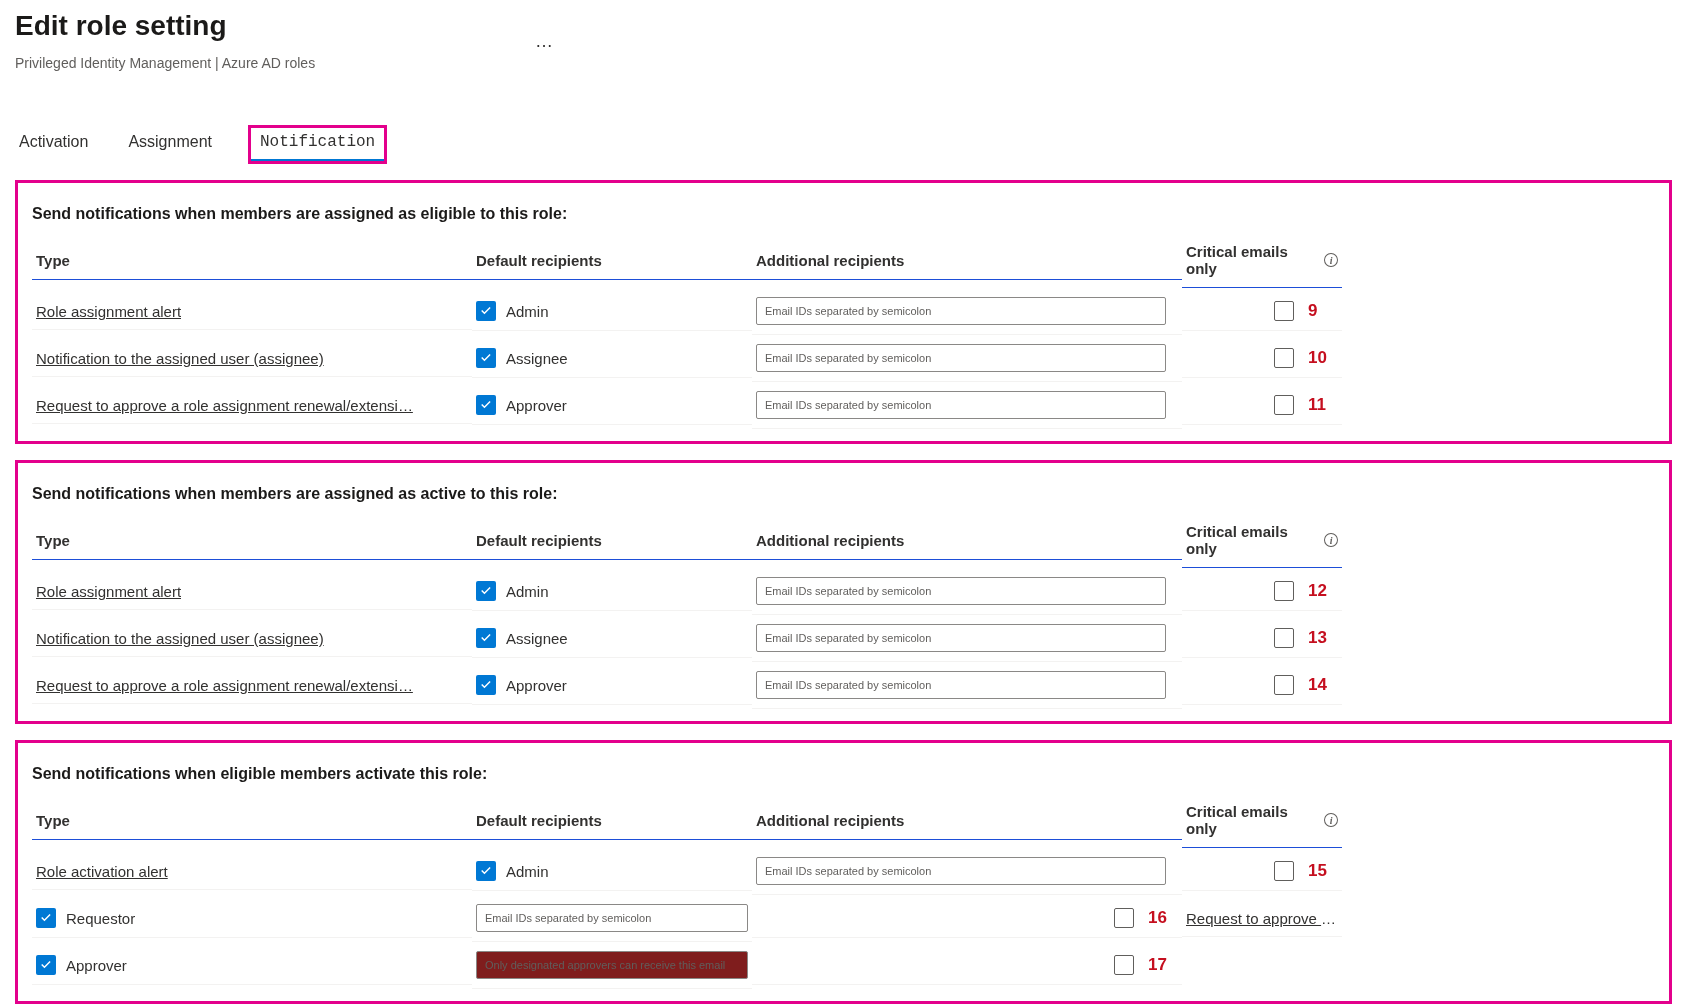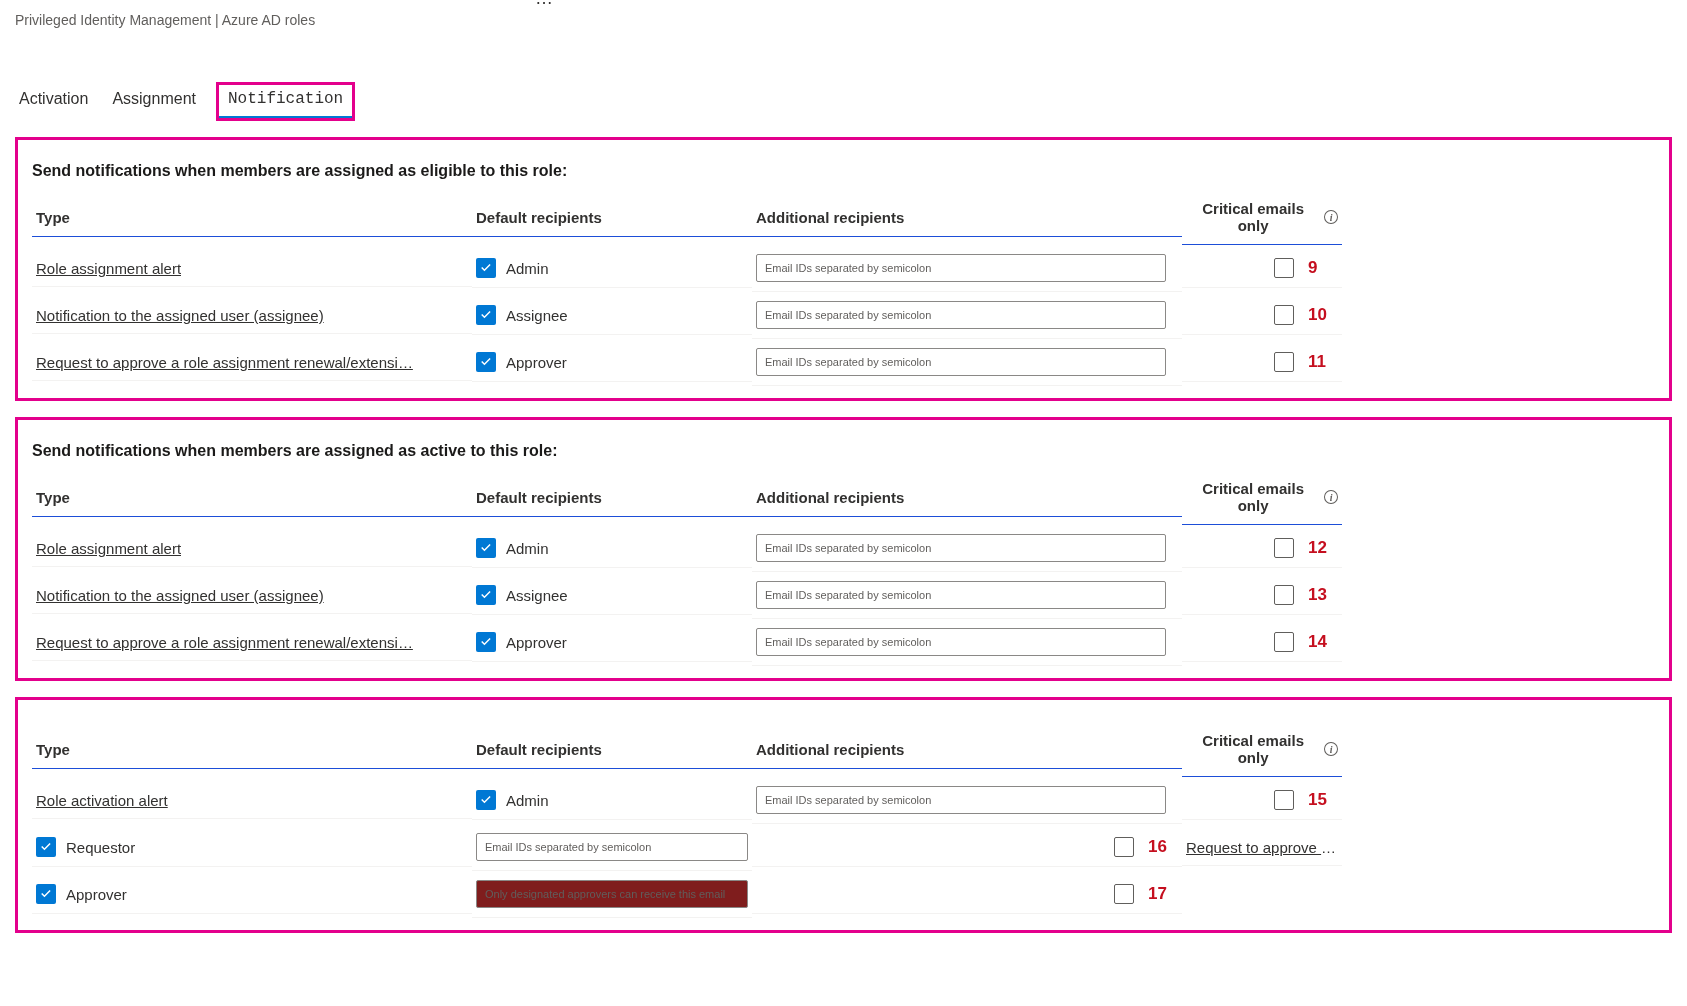--- a/index.html
+++ b/index.html
@@ -10,32 +10,32 @@
       padding: 10px 15px;
     }
     .header h1 {
       font-size: 28px;
       font-weight: 600;
       color: #1b1a19;
     }
     .breadcrumb {
       font-size: 14px;
       color: #605e5c;
-      margin-top: 2px;
+      margin-top: 13px;
     }
     .ellipsis {
       font-size: 18px;
       color: #323130;
       margin-left: 520px;
       position: relative;
       top: -40px;
     }
     .tabs {
       display: flex;
-      gap: 20px;
+      gap: 36px;
       margin-top: 35px;
       margin-bottom: 18px;
       padding-left: 2px;
     }
     .tab {
       font-size: 16px;
       color: #323130;
       cursor: pointer;
       padding: 6px 2px 8px 2px;
     }
@@ -66,21 +66,21 @@
       grid-template-columns: 440px 280px 430px 160px;
       align-items: center;
     }
     .grid-header {
       font-weight: 700;
       font-size: 15px;
       padding: 10px 4px;
       border-bottom: 1px solid #1d4ed8;
     }
     .grid-header.last {
-      text-align: center;
+      text-align: left;
       display: flex;
       justify-content: flex-end;
       align-items: center;
       gap: 4px;
     }
     .grid-cell {
       font-size: 15px;
       padding: 9px 4px;
       border-bottom: 1px solid #f3f2f1;
       display: flex;
@@ -153,20 +153,21 @@
       font-size: 10px;
       color: #605e5c;
       font-style: italic;
       font-family: serif;
     }
   </style>
 </head>
 <body>
 
 <div class="header">
+  <h1>Edit role setting</h1>
   <div class="breadcrumb">Privileged Identity Management | Azure AD roles</div>
   <span class="ellipsis">…</span>
 </div>
 
 <div class="tabs">
   <div class="tab">Activation</div>
   <div class="tab">Assignment</div>
   <div class="tab active highlighted">Notification</div>
 </div>
 
@@ -297,20 +298,21 @@
         <div class="grid-cell grid-row-last">
           <input class="text-input" placeholder="Email IDs separated by semicolon" style="">
         </div>
         <div class="grid-cell crit-cell grid-row-last">
           <span class="checkbox-empty"></span>
           <span class="annotation">14</span>
         </div>
       </div>
     </div>
     <div class="section">
+      <div class="section-title">Send notifications when eligible members activate this role:</div>
       <div class="grid">
         <div class="grid-header">Type</div>
         <div class="grid-header">Default recipients</div>
         <div class="grid-header">Additional recipients</div>
         <div class="grid-header last">
           <span>Critical emails only</span>
           <span class="info-icon">i</span>
         </div>
         <div class="grid-cell ">
           <span class="truncate">Role activation alert</span>

